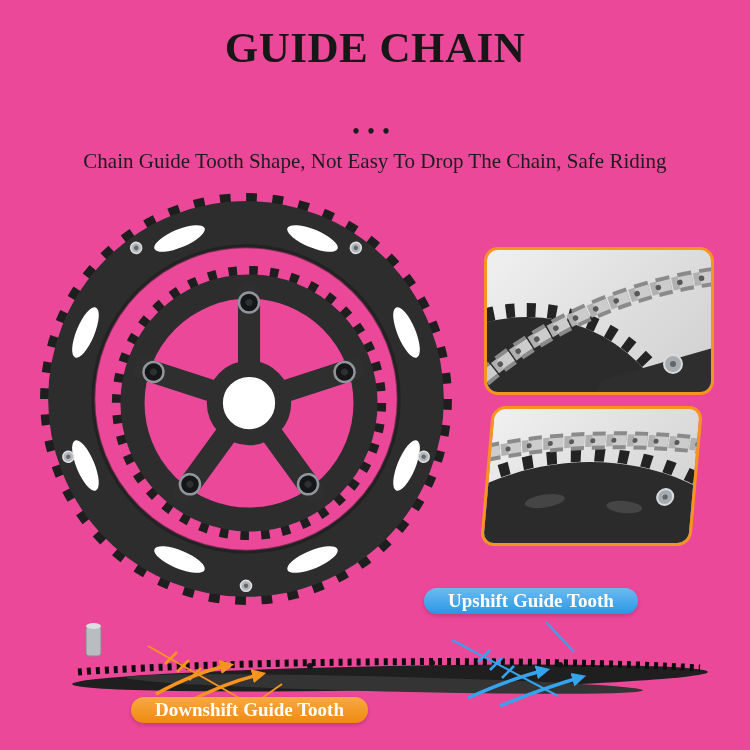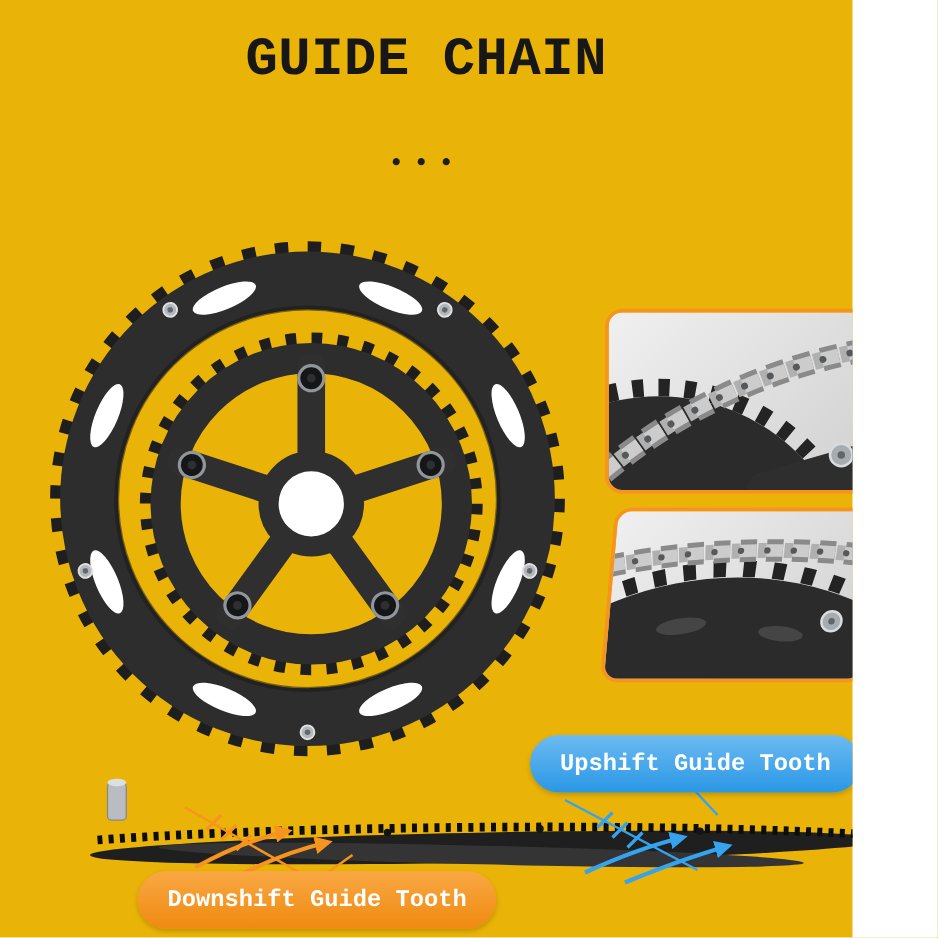--- a/index.html
+++ b/index.html
@@ -1,44 +1,45 @@
 <!DOCTYPE html>
 <html><head>
 <meta charset="utf-8">
 <style>
   html,body{margin:0;padding:0;background:#fff;}
-  .page{position:relative;width:682px;height:750px;background:#eab308;overflow:hidden;
-        font-family:Liberation Mono, monospace;}
+  .page{position:relative;width:750px;height:750px;background:#ec4899;overflow:hidden;
+        font-family:Liberation Serif, serif;}
   .title{position:absolute;left:0;width:100%;text-align:center;font-weight:bold;
          color:#171717;font-size:43px;letter-spacing:.5px;line-height:1;}
   .t1{top:26px}
   .t2{top:76px}
   .dots{position:absolute;top:120px;left:0;width:100%;text-align:center;
         font-size:20px;letter-spacing:8px;color:#1d1d1d;font-weight:bold;}
   .subtitle{position:absolute;top:149px;left:0;width:100%;text-align:center;
             font-size:21px;color:#1c1c1c;}
   .main-photo{position:absolute;left:20px;top:186px;width:452px;height:427px;}
   .inset{position:absolute;border:3px solid #f7941e;border-radius:14px;overflow:hidden;
          background:linear-gradient(135deg,#f0f0f0 0%,#dcdcdc 60%,#cfcfcf 100%);}
   .inset-1{left:484px;top:247px;width:224px;height:142px;}
   .inset-2{left:486px;top:406px;width:205px;height:134px;transform:skewX(-5deg);}
   .inset svg{display:block;width:100%;height:100%;}
   .side-photo{position:absolute;left:0;top:608px;width:750px;height:142px;}
   .pill{position:absolute;color:#ffffff;font-size:19px;font-weight:bold;border-radius:999px;
-        padding:12px 24px;white-space:nowrap;box-shadow:0 2px 4px rgba(0,0,0,.18);}
+        padding:2px 24px;white-space:nowrap;box-shadow:0 2px 4px rgba(0,0,0,.18);}
   .pill-up{left:424px;top:588px;background:linear-gradient(180deg,#6cbbf1 0%,#2a97e5 100%);}
-  .pill-down{left:110px;top:697px;background:linear-gradient(180deg,#f9a844 0%,#ef8a10 100%);}
+  .pill-down{left:131px;top:697px;background:linear-gradient(180deg,#f9a844 0%,#ef8a10 100%);}
 </style>
 </head>
 <body>
 
 <div class="page">
 
   <div class="title t1">GUIDE CHAIN</div>
   <div class="dots">•••</div>
+  <div class="subtitle">Chain Guide Tooth Shape, Not Easy To Drop The Chain, Safe Riding</div>
 
   <svg class="main-photo" viewBox="0 0 450 425">
     <g>
       <circle cx="225" cy="212" r="196" fill="none" stroke="#1e1e1e" stroke-width="18" stroke-dasharray="10.5 15.15"></circle>
       <circle cx="225" cy="212" r="174" fill="none" stroke="#2d2d2d" stroke-width="46"></circle>
       <circle cx="225" cy="212" r="152" fill="none" stroke="#1a1a1a" stroke-width="4" opacity="0.55"></circle>
       <g transform="rotate(22.5 225 212)">
           <ellipse cx="225" cy="39" rx="27" ry="9" fill="#ffffff"></ellipse>
         </g>
       <g transform="rotate(67.5 225 212)">

